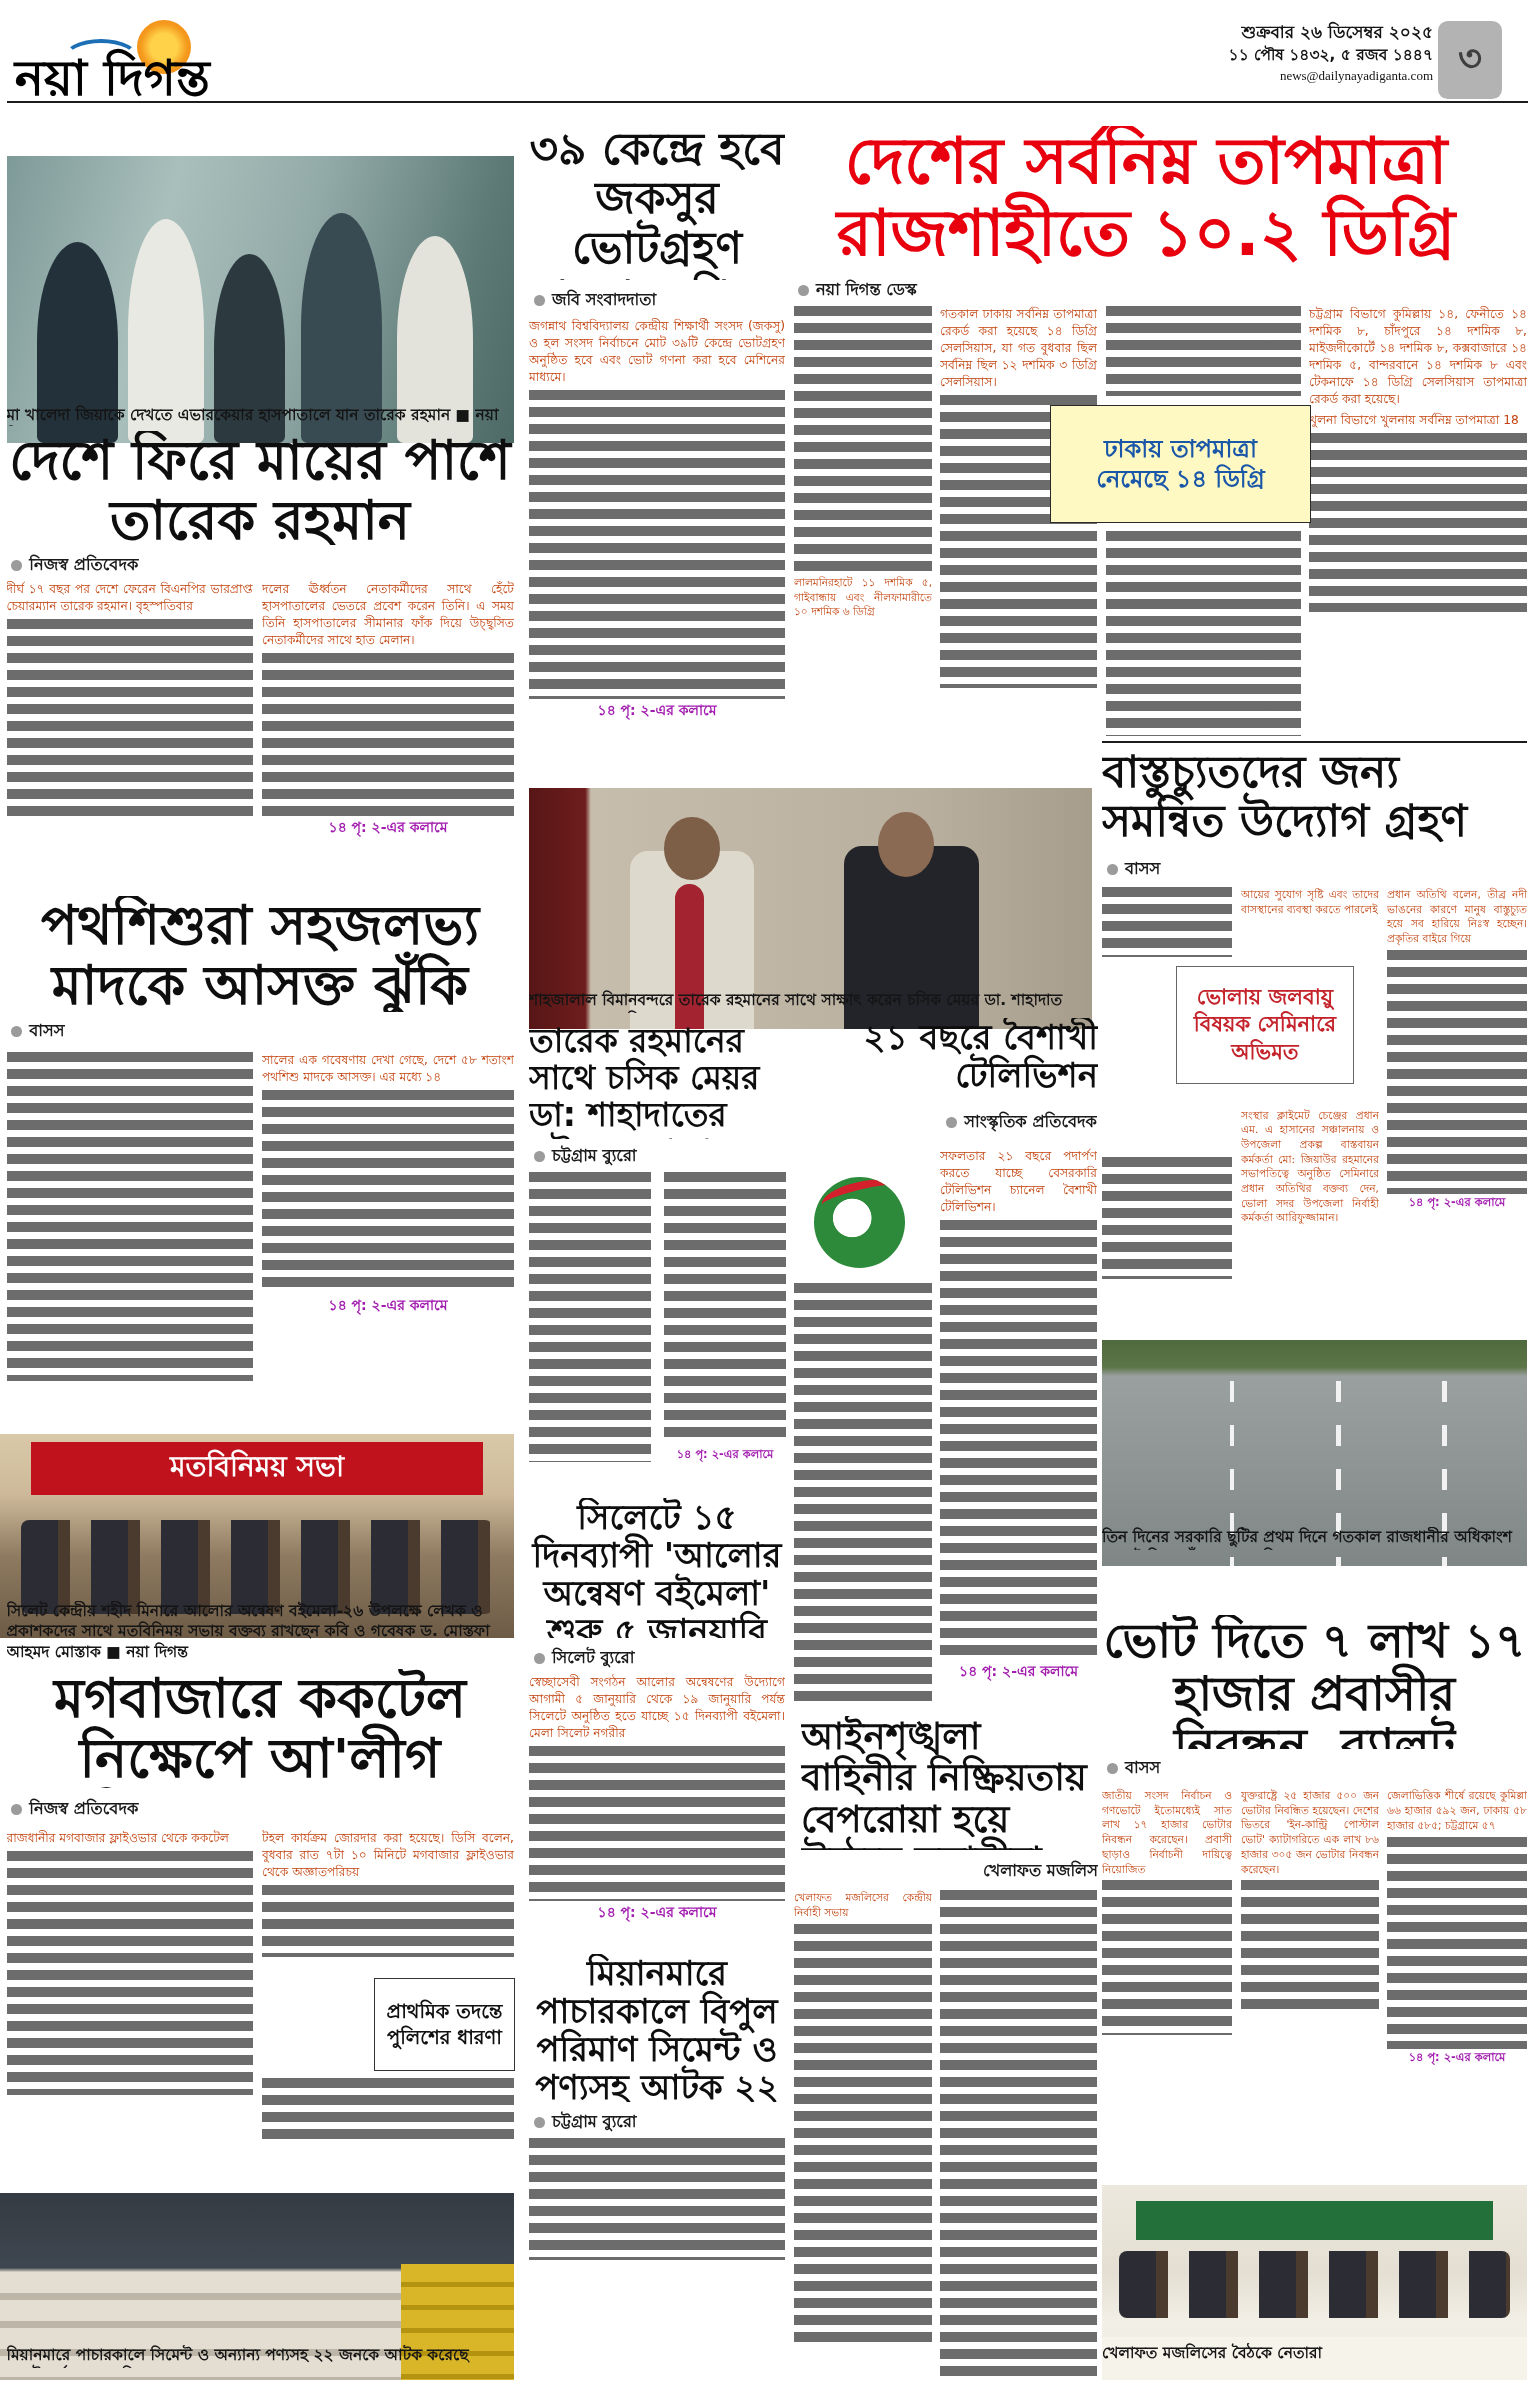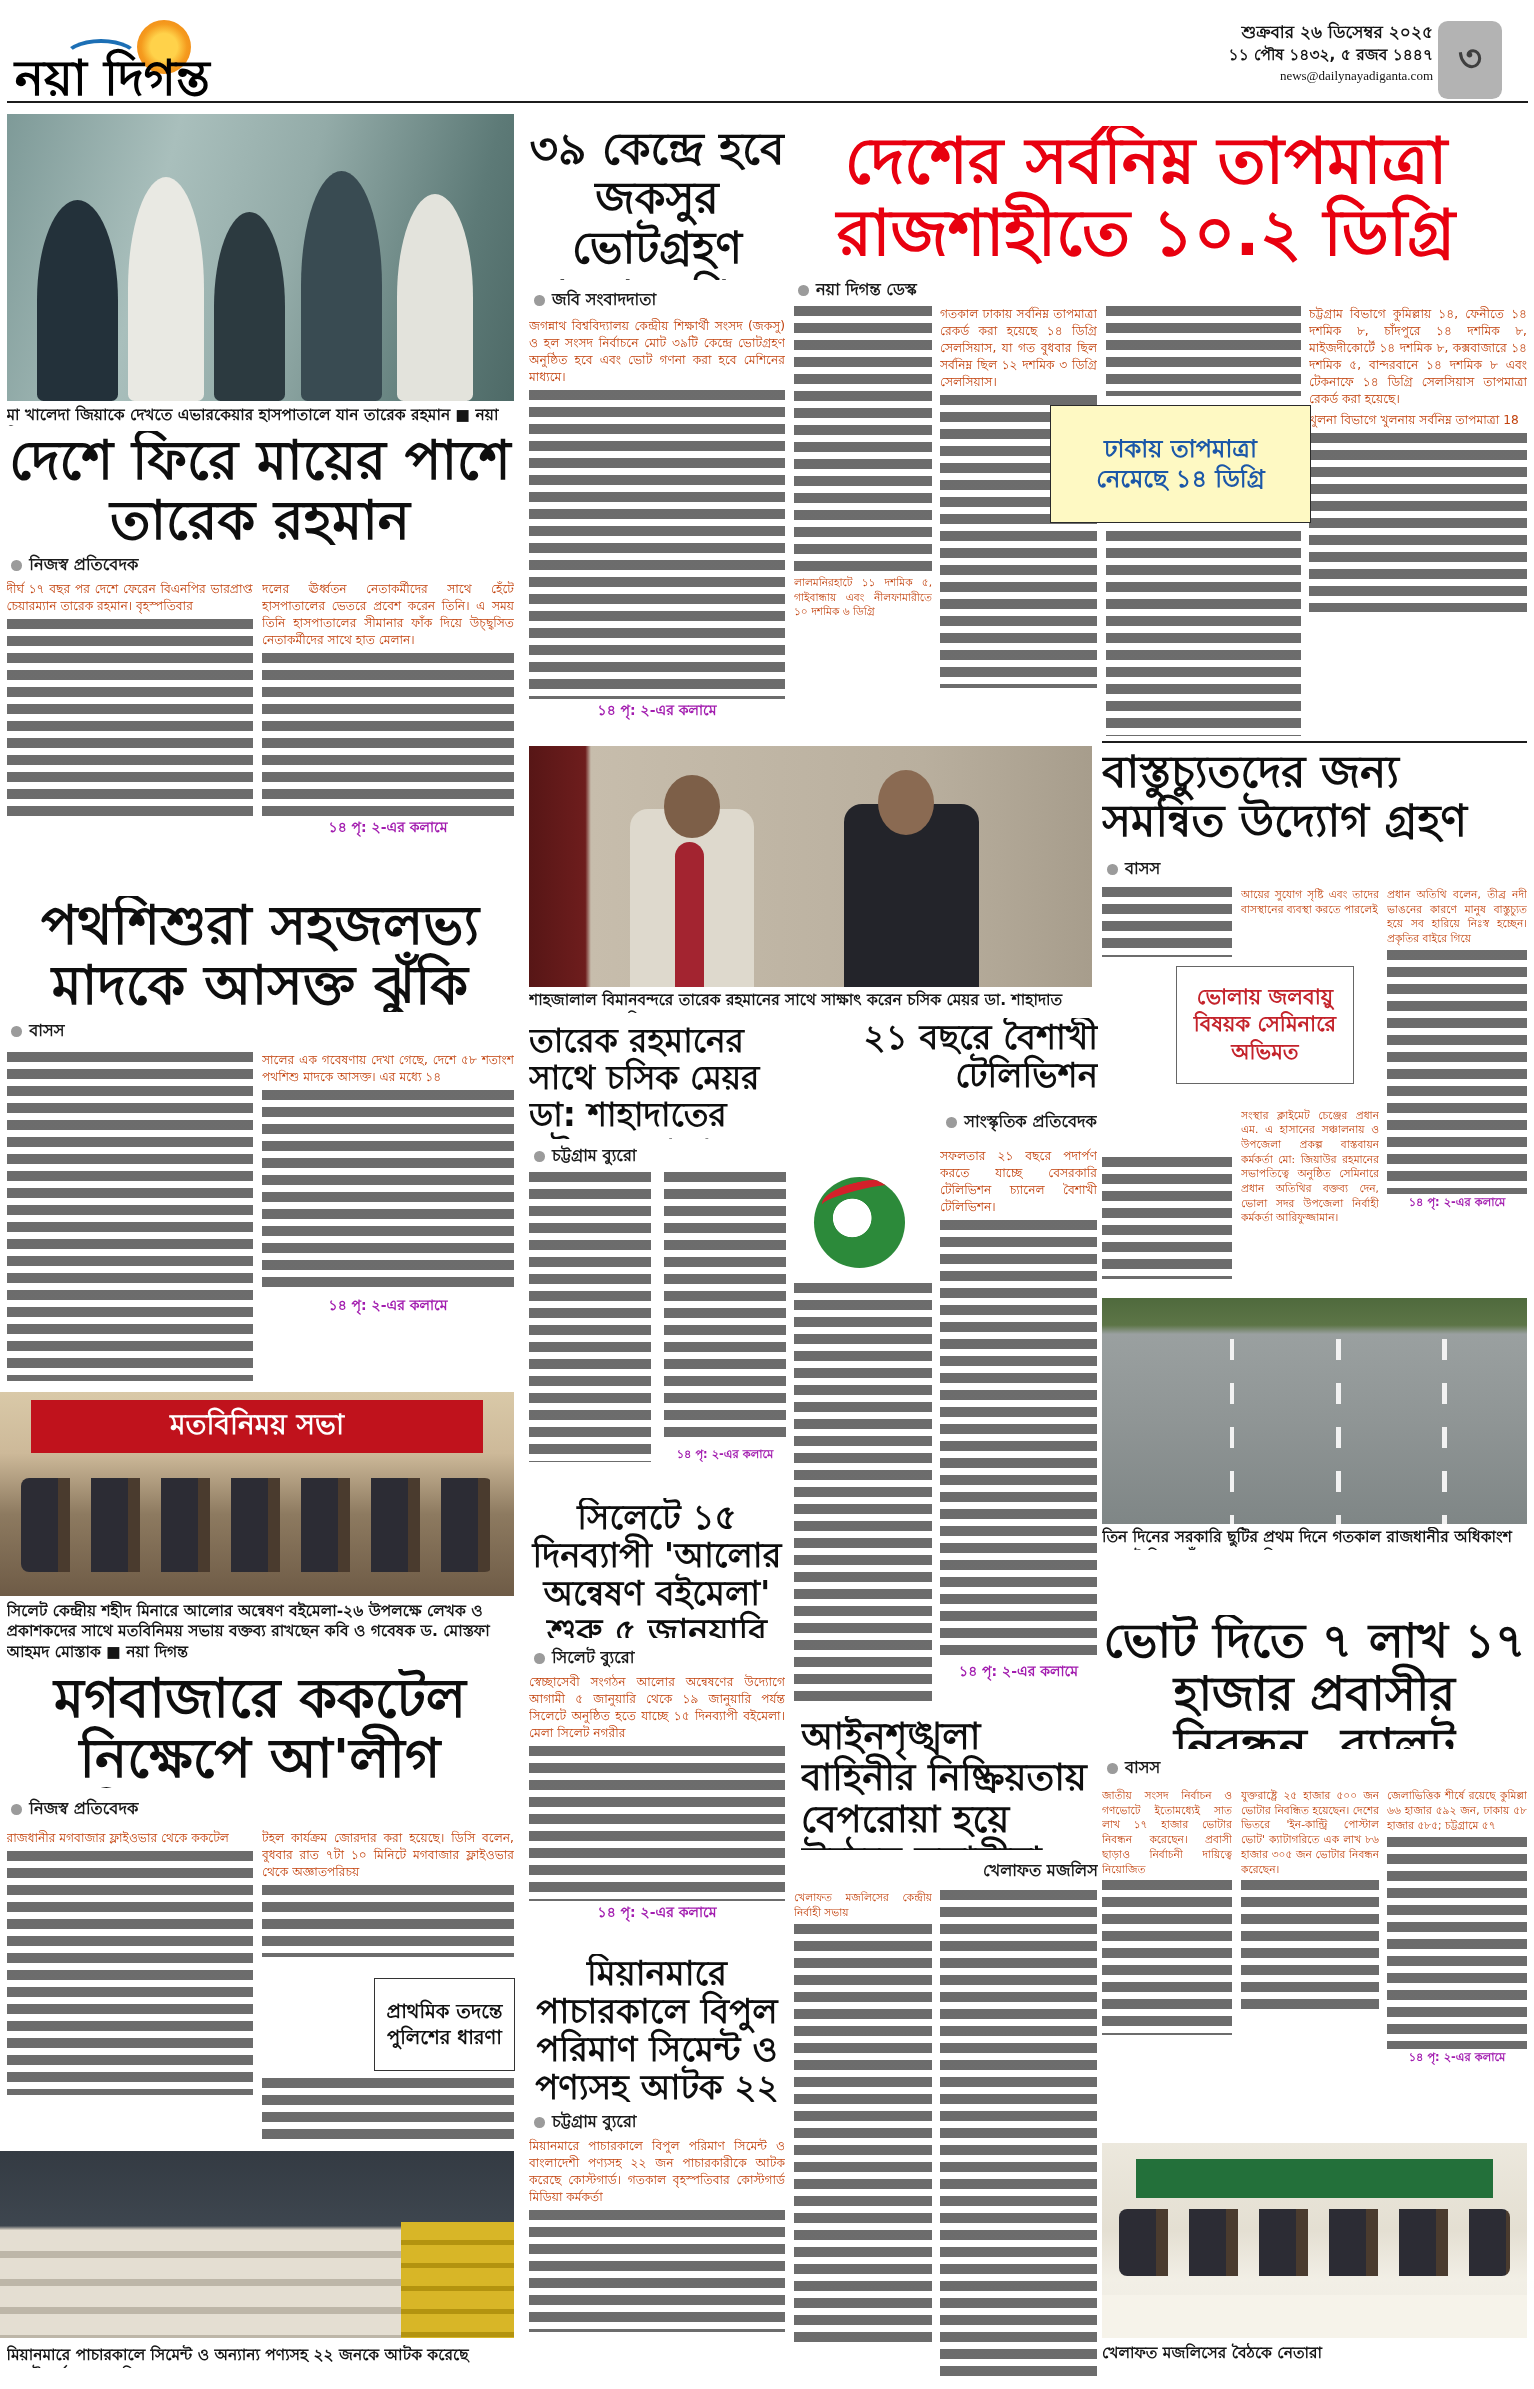--- a/index.html
+++ b/index.html
@@ -17,21 +17,21 @@
   .greek{background-image:repeating-linear-gradient(to bottom,#333 0px,#333 9.8px,rgba(0,0,0,0) 9.8px,rgba(0,0,0,0) 17px);opacity:.72;}
   .jump{font-size:14px;font-weight:bold;text-align:center;color:#a21caf;overflow:hidden;white-space:nowrap;}
   .rule{background:#1c1c1c;}
   .prebox{white-space:pre-line;}
   .bluebox{border:1.6px solid #2a2a2a;background:#fef9c3;color:#1b57a8;font-weight:bold;
            font-size:24px;line-height:1.25;text-align:center;display:flex;align-items:center;justify-content:center;}
   .redbox{border:0.8px solid #666;background:#fff;color:#c4232b;font-weight:bold;
           font-size:21px;line-height:1.3;text-align:center;display:flex;align-items:center;justify-content:center;}
   .policebox{border:1.6px solid #333;background:#fff;color:#111;font-weight:bold;
           font-size:19.5px;line-height:1.3;text-align:center;display:flex;align-items:center;justify-content:center;}
-  .photo{overflow:hidden;background:#cfcfcf;}
+  .photo{overflow:hidden;background:#cfcfcf;margin-top:42px;}
   .ph-hospital{background:linear-gradient(105deg,#7e9a98 0%,#a9bfbc 30%,#93aba8 55%,#5d7a77 85%,#4e6a67 100%);}
   .ph-hospital .blob{position:absolute;border-radius:50% 50% 6.5px 6.5px;}
   .ph-meeting2{background:linear-gradient(90deg,#571616 0%,#6e1d1d 10%,#c7bdac 11%,#b9af9e 70%,#a79d8c 100%);}
   .ph-banner{background:linear-gradient(180deg,#d9c9a8 0%,#cdb999 30%,#8d7a60 60%,#6e5b46 100%);}
   .banner-strip{position:absolute;left:6%;top:4%;width:88%;height:26%;background:#c0121c;color:#fff;
            display:flex;align-items:center;justify-content:center;font-weight:bold;font-size:28px;overflow:hidden;}
   .ph-road{background:linear-gradient(180deg,#4f6a3d 0%,#5d7547 12%,#9aa0a0 16%,#8f9595 55%,#7f8686 100%);}
   .lane{position:absolute;width:4.9px;background:repeating-linear-gradient(to bottom,#f2f2f2 0 21px,rgba(0,0,0,0) 21px 44px);top:18%;height:82%;}
   .ph-ship{background:linear-gradient(180deg,#343b43 0%,#3e464f 40%,#cbc5ba 42%,#d9d3c8 100%);}
   .bags{position:absolute;left:0;top:42%;width:78%;height:58%;
@@ -159,21 +159,20 @@
   <div class="abs by" style="left:534px;top:1645px;width:244px;"><span class="dot"></span><span>সিলেট ব্যুরো</span></div>
   <div class="abs" style="left:529px;top:1674px;width:256px;height:274px;">
     <p class="lead">স্বেচ্ছাসেবী সংগঠন আলোর অন্বেষণের উদ্যোগে আগামী ৫ জানুয়ারি থেকে ১৯ জানুয়ারি পর্যন্ত সিলেটে অনুষ্ঠিত হতে যাচ্ছে ১৫ দিনব্যাপী বইমেলা। মেলা সিলেট নগরীর</p>
     <div class="greek" style="height:155px;"></div>
     <div class="jump">১৪ পৃ: ২-এর কলামে</div>
   </div>
 
   <div class="abs hl" style="left:529px;top:1954px;width:256px;height:148px;font-size:34px;">মিয়ানমারে পাচারকালে বিপুল পরিমাণ সিমেন্ট ও পণ্যসহ আটক ২২</div>
   <div class="abs by" style="left:534px;top:2109px;width:244px;"><span class="dot"></span><span>চট্টগ্রাম ব্যুরো</span></div>
   <div class="abs" style="left:529px;top:2138px;width:256px;height:244px;">
-    <p class="lead">মিয়ানমারে পাচারকালে বিপুল পরিমাণ সিমেন্ট ও বাংলাদেশী পণ্যসহ ২২ জন পাচারকারীকে আটক করেছে কোস্টগার্ড। গতকাল বৃহস্পতিবার কোস্টগার্ড মিডিয়া কর্মকর্তা</p>
     <div class="greek" style="height:122px;"></div>
   </div>
 
   <div class="abs hl red" style="left:794px;top:126px;width:704px;height:140px;font-size:64px;">দেশের সর্বনিম্ন তাপমাত্রা রাজশাহীতে ১০.২ ডিগ্রি</div>
   <div class="abs by" style="left:798px;top:277px;width:261px;"><span class="dot"></span><span>নয়া দিগন্ত ডেস্ক</span></div>
   <div class="abs" style="left:794px;top:306px;width:138px;height:430px;">
     <div class="greek" style="height:269px;"></div>
     <p class="lead" style="font-size:10.6px;line-height:14.7px;">লালমনিরহাটে ১১ দশমিক ৫, গাইবান্ধায় এবং নীলফামারীতে ১০ দশমিক ৬ ডিগ্রি</p>
   </div>
   <div class="abs" style="left:940px;top:306px;width:157px;height:430px;">

